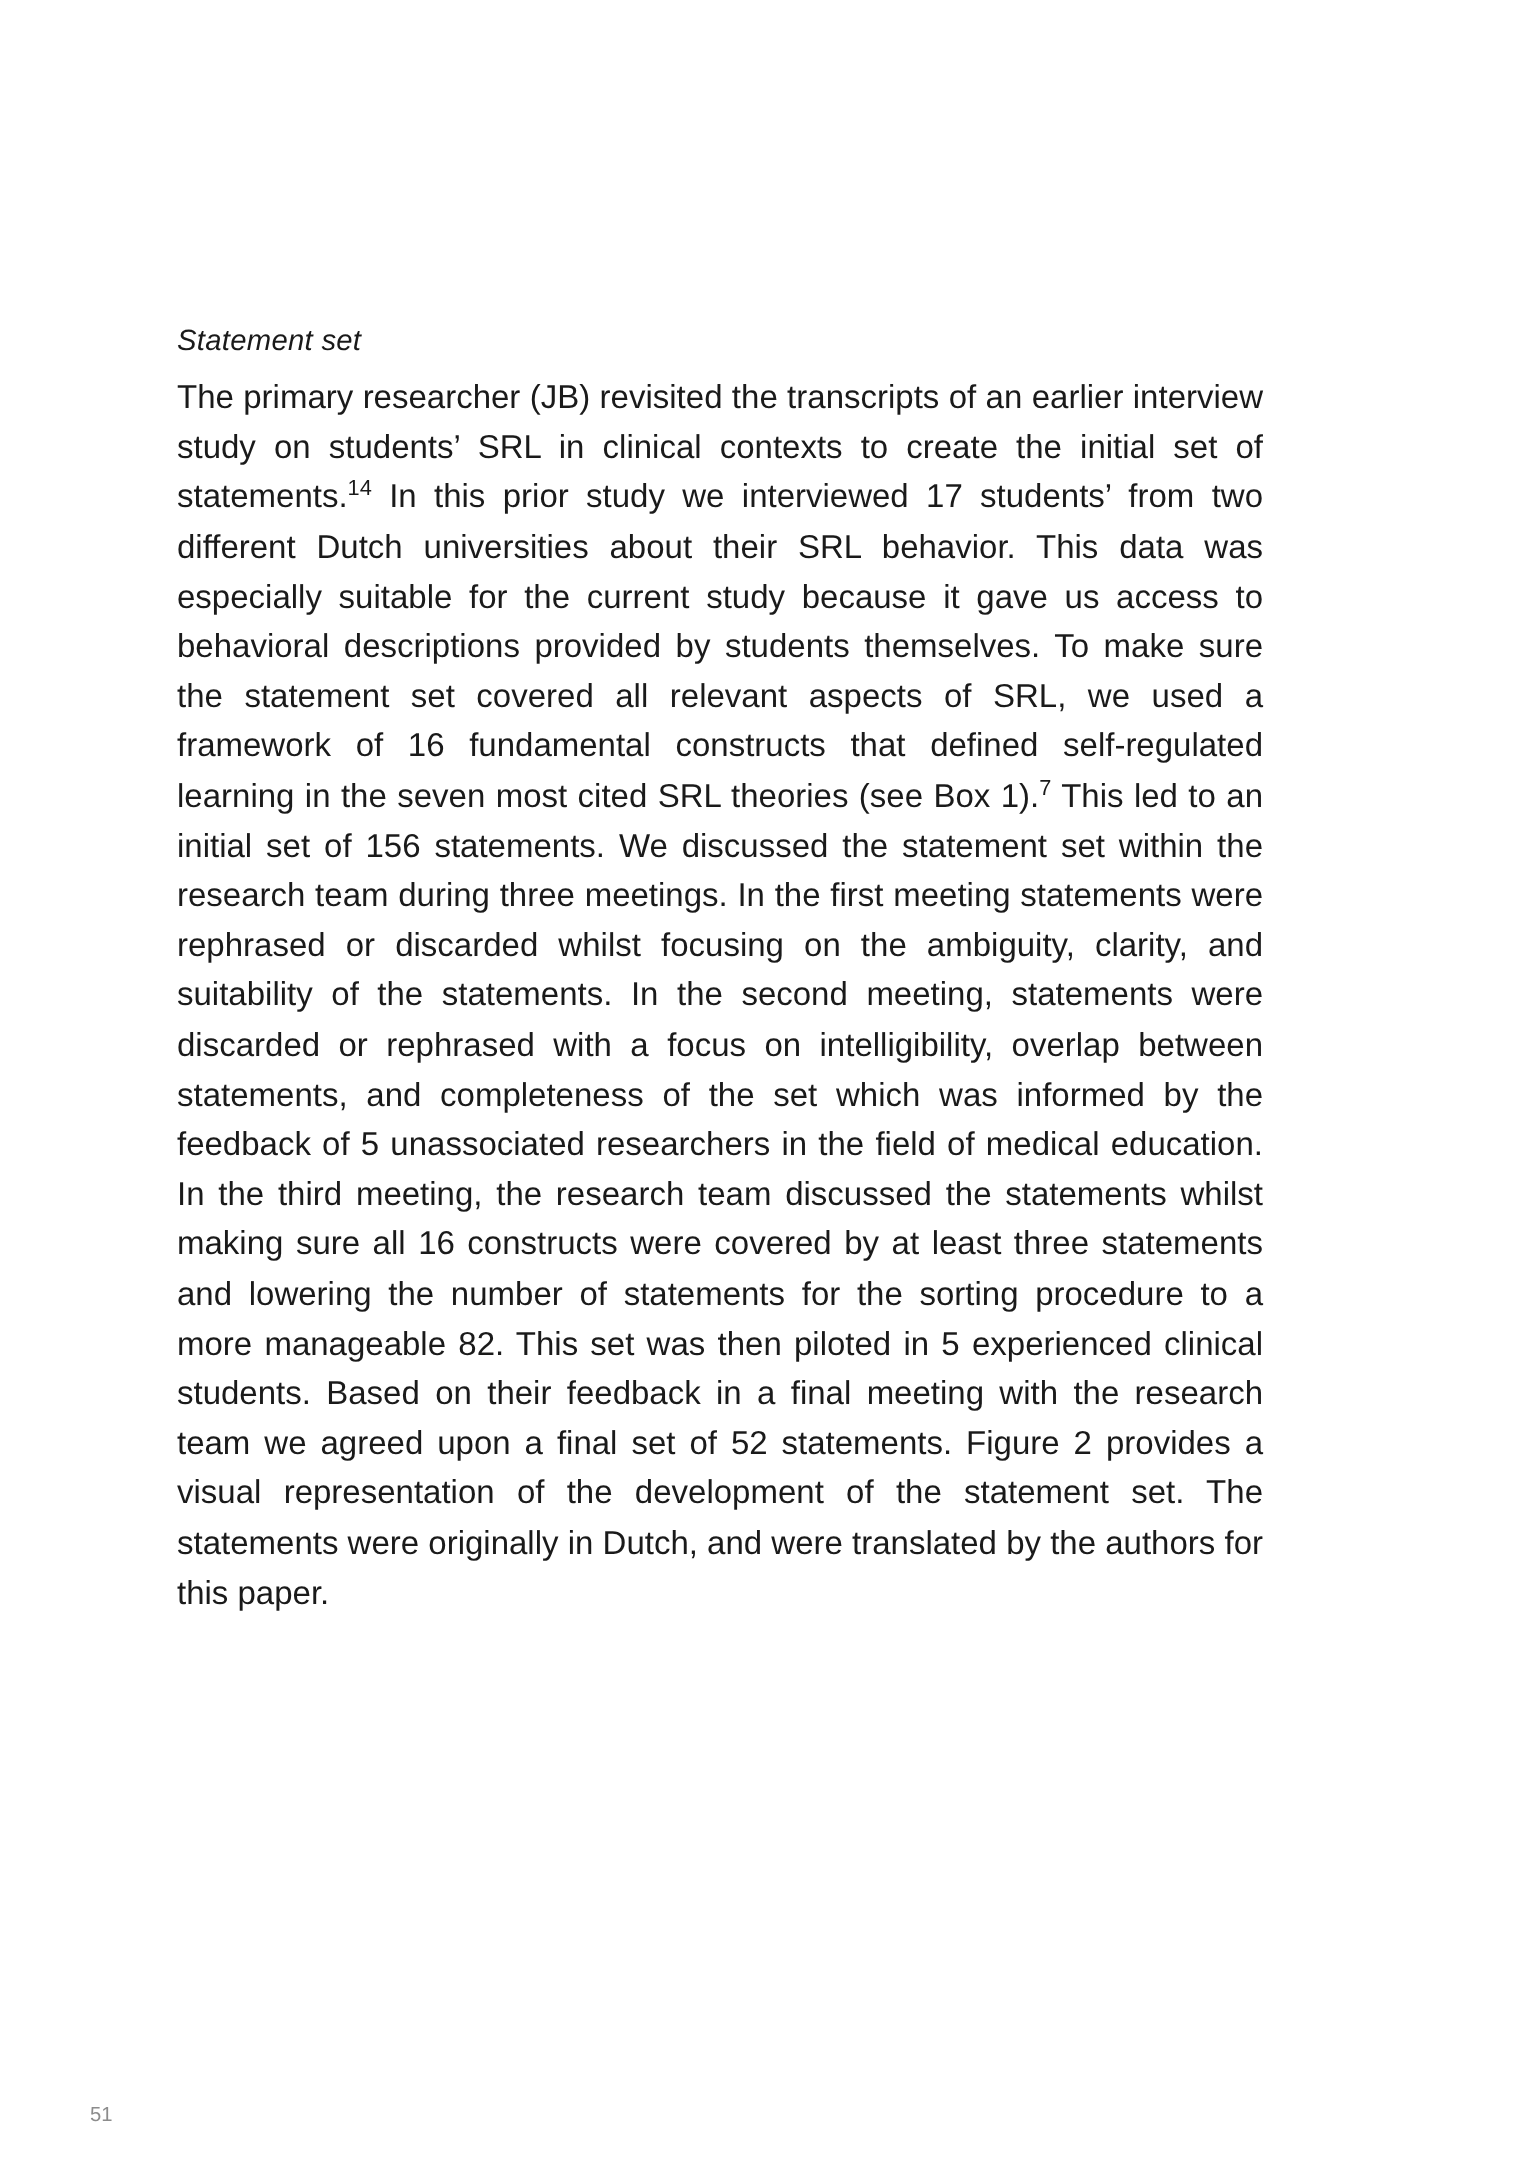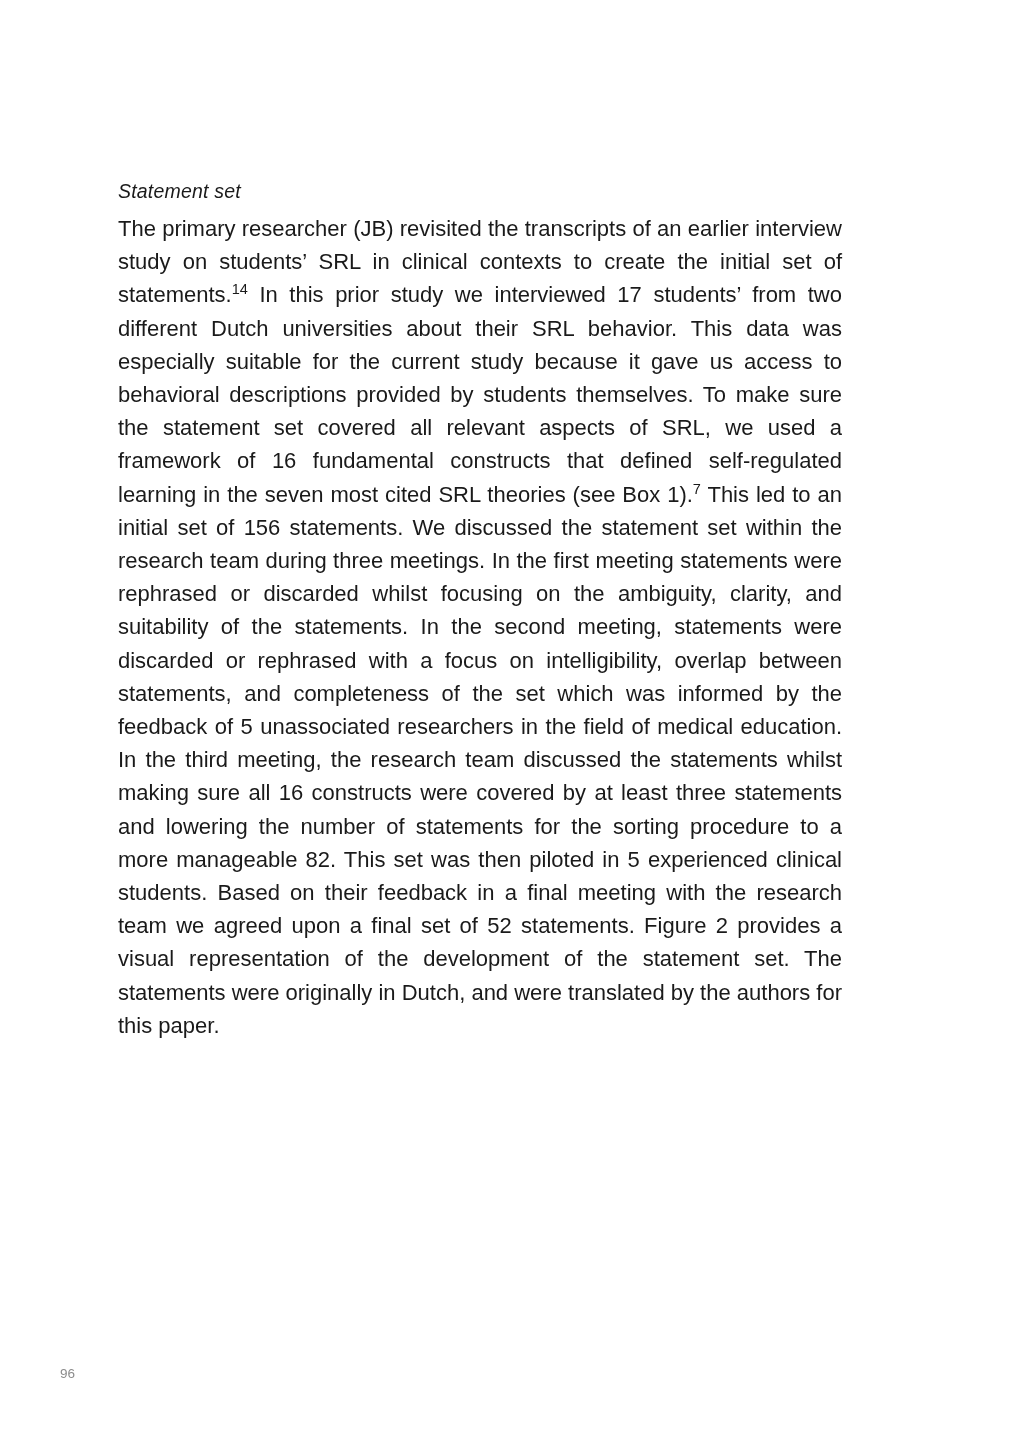--- a/index.html
+++ b/index.html
@@ -10,20 +10,21 @@
     width: 1020px;
     height: 1440px;
     background: #ffffff;
     font-family: "Liberation Serif", serif;
     position: relative;
     overflow: hidden;
   }
   .page {
     position: absolute;
     inset: 0;
+    margin-top: 36px;
   }
   .content {
     position: absolute;
     left: 118px;
     top: 180px;
     width: 724px;
   }
   .section-heading {
     font-family: "Liberation Sans", sans-serif;
     font-style: italic;
@@ -65,15 +66,15 @@
   <div class="content">
 
     <h2 class="section-heading">Statement set</h2>
 
     <p class="body-text">
       <span>The primary researcher (JB) revisited the transcripts of an earlier interview study on students’ SRL in clinical contexts to create the initial set of statements.</span><sup>14</sup><span> In this prior study we interviewed 17 students’ from two different Dutch universities about their SRL behavior. This data was especially suitable for the current study because it gave us access to behavioral descriptions provided by students themselves. To make sure the statement set covered all relevant aspects of SRL, we used a framework of 16 fundamental constructs that defined self-regulated learning in the seven most cited SRL theories (see Box 1).</span><sup>7</sup><span> This led to an initial set of 156 statements. We discussed the statement set within the research team during three meetings. In the first meeting statements were rephrased or discarded whilst focusing on the ambiguity, clarity, and suitability of the statements. In the second meeting, statements were discarded or rephrased with a focus on intelligibility, overlap between statements, and completeness of the set which was informed by the feedback of 5 unassociated researchers in the field of medical education. In the third meeting, the research team discussed the statements whilst making sure all 16 constructs were covered by at least three statements and lowering the number of statements for the sorting procedure to a more manageable 82. This set was then piloted in 5 experienced clinical students. Based on their feedback in a final meeting with the research team we agreed upon a final set of 52 statements. Figure 2 provides a visual representation of the development of the statement set. The statements were originally in Dutch, and were translated by the authors for this paper.</span>
     </p>
 
   </div>
 
-  <div class="page-number">96</div>
+  <div class="page-number">51</div>
 
 </div>
 
 </body></html>

